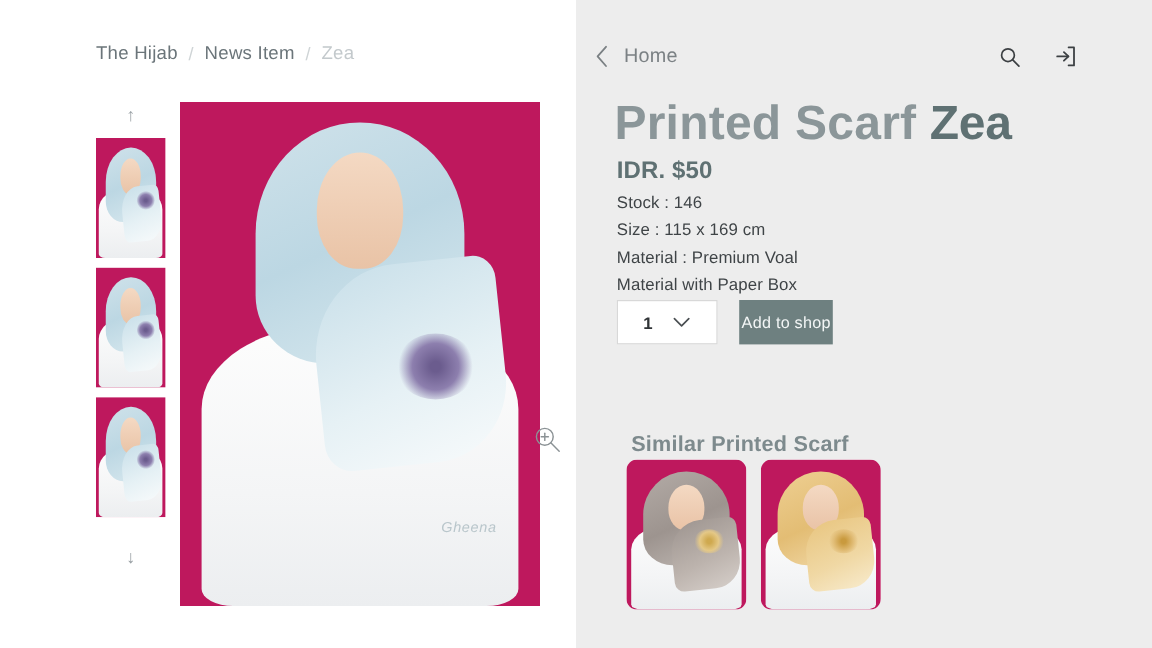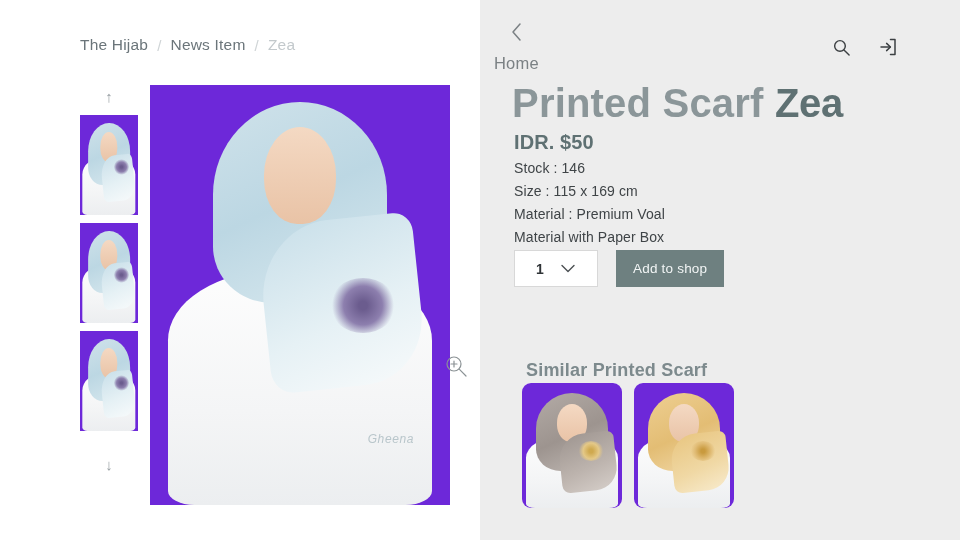--- a/index.html
+++ b/index.html
@@ -41,21 +41,21 @@
     user-select: none;
   }
   .thumb {
     position: relative; width: 58px; height: 100px;
     background: #ffffff; overflow: hidden; margin-top: 8px;
   }
   .thumb:first-of-type { margin-top: 14px; }
   .thumb-rail .rail-arrow.down { margin-top: 22px; }
 
   
-  .fig { position: absolute; inset: 0; overflow: hidden; background: #6d28d9; }
+  .fig { position: absolute; inset: 0; overflow: hidden; background: #be185d; }
   .fig .dress {
     position: absolute; left: 50%; transform: translateX(-50%);
     bottom: 0; width: 92%; height: 58%;
     background: linear-gradient(180deg, #fdfdfd 0%, #f4f5f6 60%, #eceef0 100%);
     border-radius: 42% 42% 10% 10% / 30% 30% 6% 6%;
   }
   .fig .face {
     position: absolute; left: 50%; transform: translateX(-50%);
     top: 17%; width: 30%; height: 30%;
     background: linear-gradient(180deg, #f4d9c3 0%, #e9c3a6 100%);
@@ -116,21 +116,20 @@
     flex: 0 0 480px;
   }
   .r-header {
     position: absolute; left: 0; top: 30px;
     width: 480px; height: 34px;
     display: flex; align-items: center;
   }
   .back-wrap {
     display: flex; align-items: center; gap: 11px;
     margin-left: 14px;
-    flex-direction: column;
   }
   .back-chev { color: #7b8184; display: flex; }
   .home-label { font-size: 16.5px; color: #7b8184; letter-spacing: .2px; }
   .header-icons {
     margin-left: auto; margin-right: 62px;
     display: flex; align-items: center; gap: 27px;
   }
   .hicon { color: #3c4043; display: flex; }
   .title-row {
     position: absolute; left: 32px; top: 82px;
@@ -153,21 +152,21 @@
     display: flex; align-items: stretch; gap: 18px;
   }
   .qty {
     width: 84px; height: 37px;
     background: #ffffff; border: 1px solid #d8d8d8;
     display: flex; align-items: center; justify-content: center; gap: 16px;
   }
   .qty-val { font-size: 14px; font-weight: 700; color: #2f3336; }
   .qty-chev { color: #4a4f52; display: flex; }
   .add-btn {
-    height: 37px; padding: 0 17px;
+    height: 37px; padding: 0 2px;
     background: #6e8080; color: #f2f5f5;
     border: none; font-size: 13.5px; letter-spacing: .2px;
     font-family: inherit; display: flex; align-items: center;
   }
 
   .similar-title {
     position: absolute; left: 46px; top: 360px;
     font-size: 18px; font-weight: 700; color: #7d8a8d; letter-spacing: .2px;
   }
   .similar-row {

